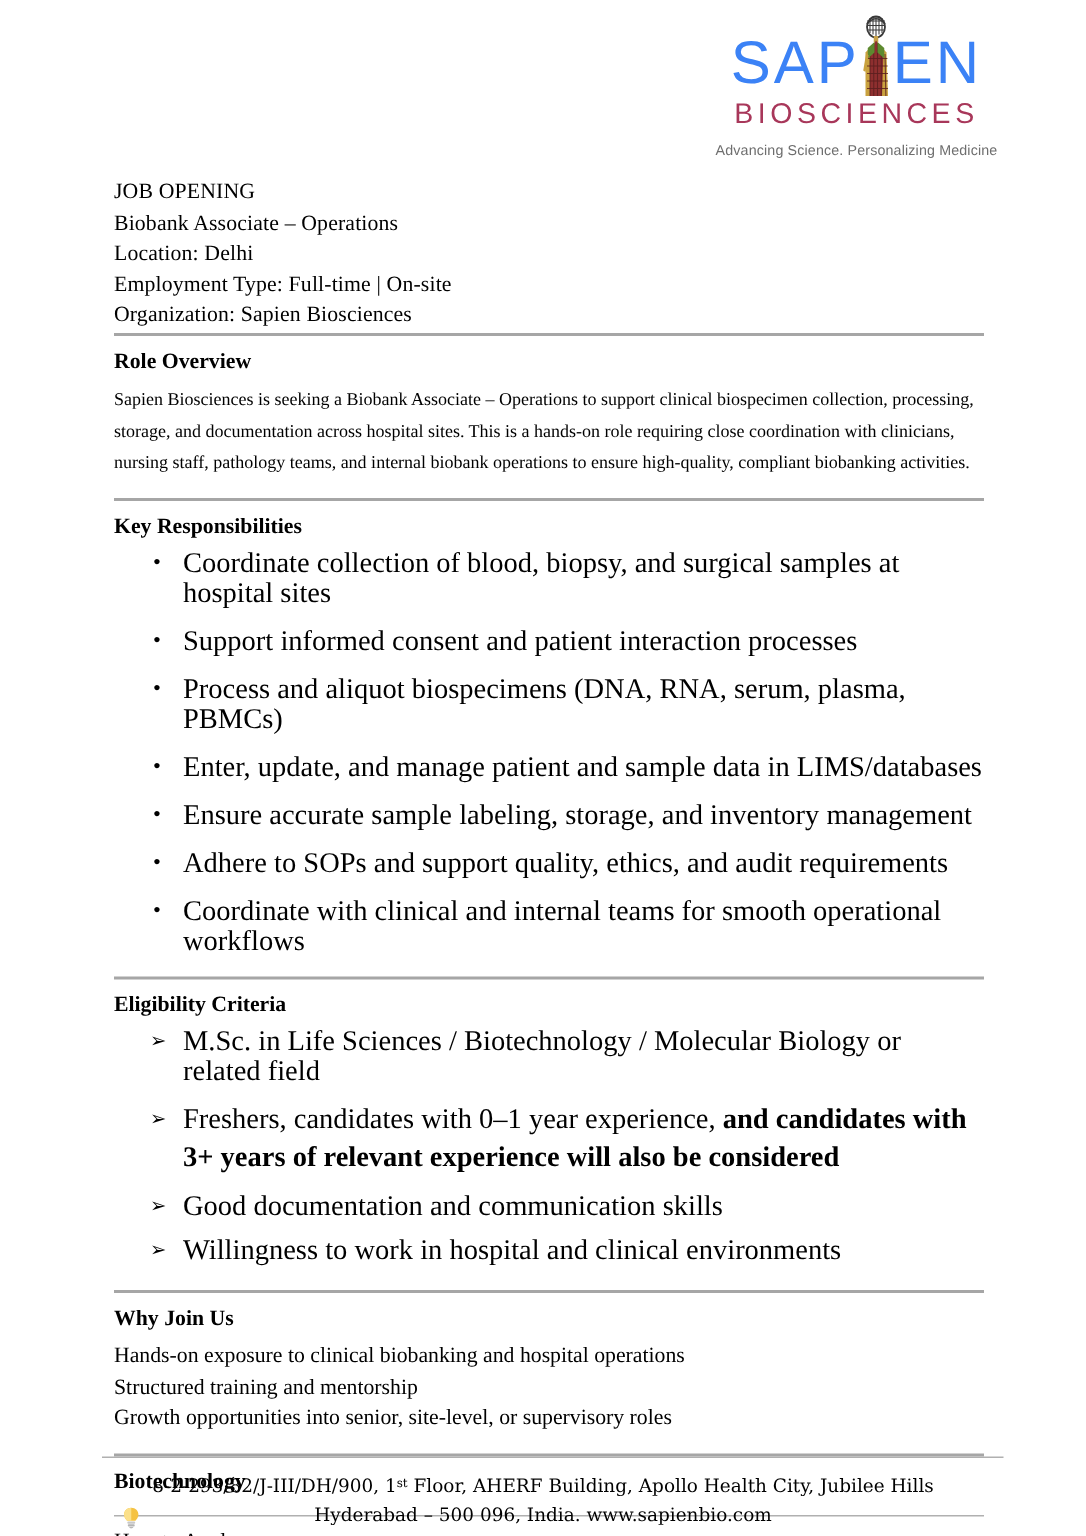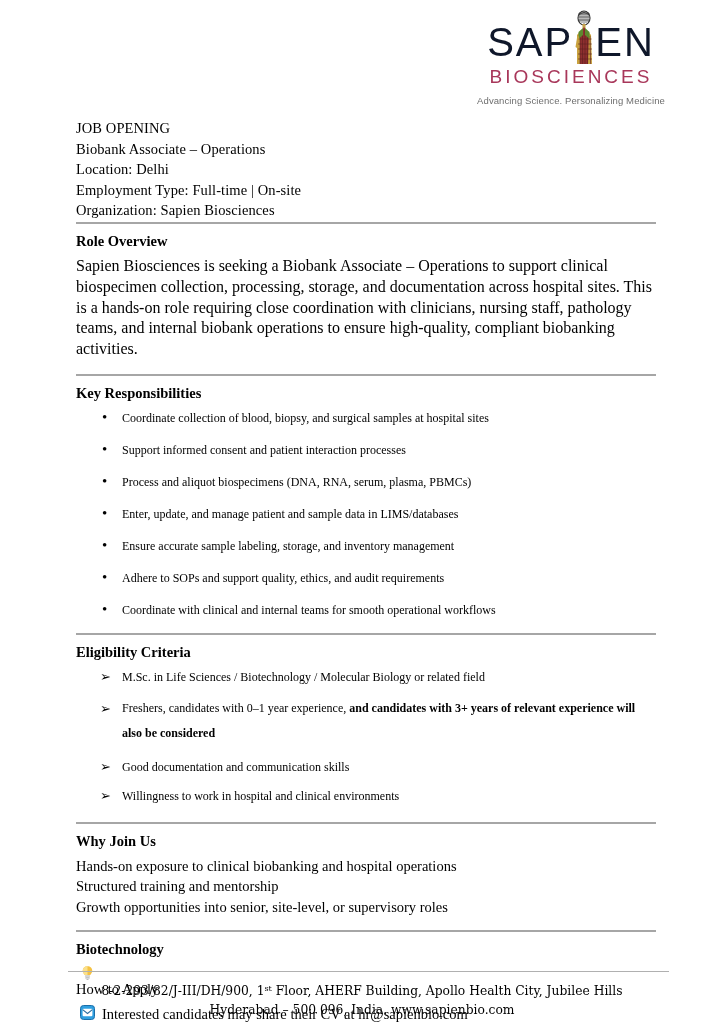--- a/index.html
+++ b/index.html
@@ -30,21 +30,21 @@
     top: 22px;
     right: 48px;
     width: 210px;
     text-align: center;
   }
   .logo-wordmark {
     position: relative;
     font-family: "Liberation Sans", "DejaVu Sans", sans-serif;
     font-size: 40px;
     letter-spacing: 1px;
-    color: #0f172a;
+    color: #3b82f6;
     line-height: 1;
     height: 44px;
     white-space: nowrap;
   }
   .logo-wordmark .lw-left { letter-spacing: 2px; }
   .logo-wordmark .lw-right { letter-spacing: 2px; }
   .logo-figure {
     display: inline-block;
     position: relative;
     width: 22px;
@@ -95,33 +95,33 @@
     font-size: 14.5px;
     line-height: 20px;
     margin: 7px 0 5px 0;
   }
   .sec-title.plain { font-weight: normal; }
   .body-line {
     font-size: 14.5px;
     line-height: 20.5px;
   }
   .para {
-    font-size: 16px;
+    font-size: 12px;
     line-height: 20.8px;
     text-align: left;
   }
 
   ul.bullets, ul.arrows {
     list-style: none;
     margin: 0;
     padding: 0;
   }
   ul.bullets li, ul.arrows li {
     position: relative;
-    font-size: 12px;
+    font-size: 19px;
     line-height: 20px;
     padding-left: 46px;
     margin-bottom: 12px;
   }
   ul.bullets li::before {
     content: "\2022";
     position: absolute;
     left: 26px;
     top: -1px;
     font-size: 15px;

